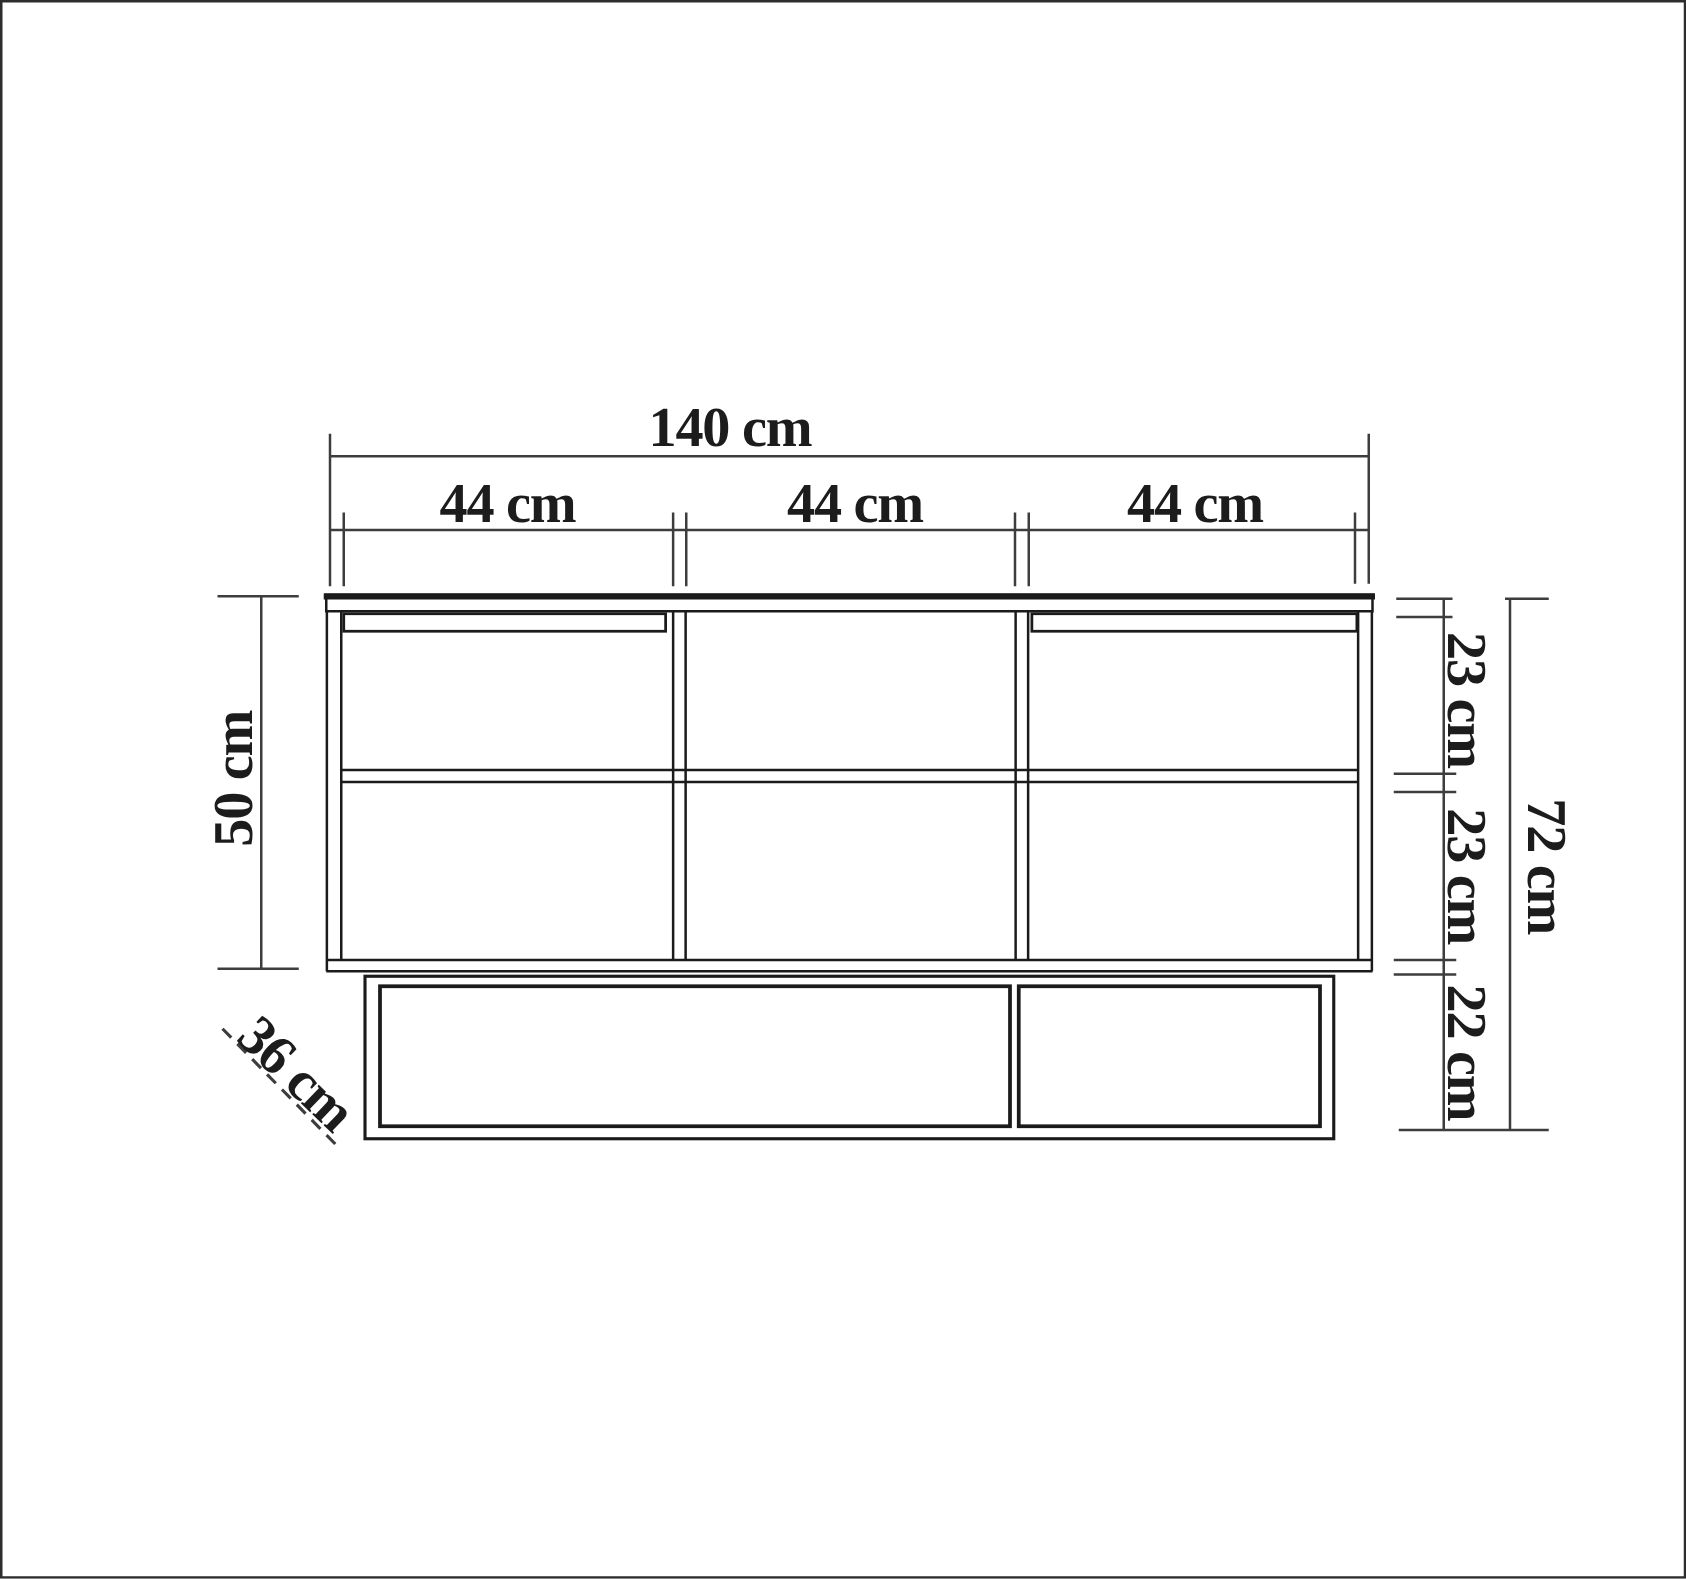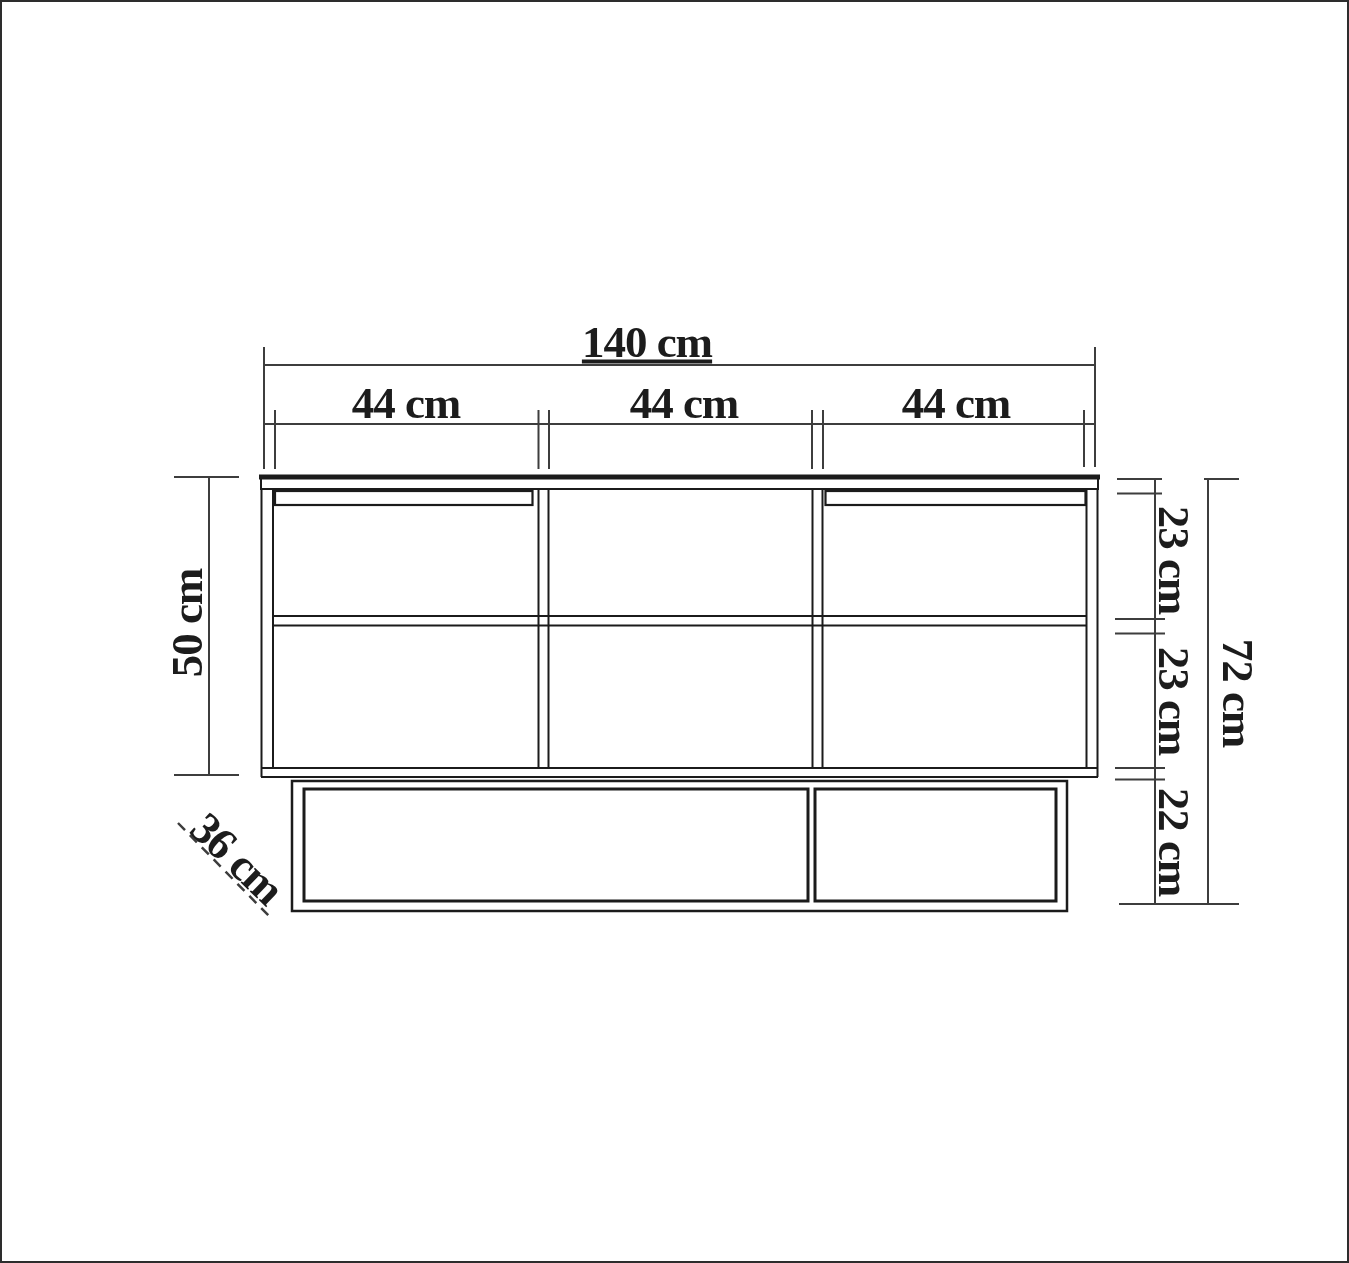--- a/index.html
+++ b/index.html
@@ -95,21 +95,21 @@
       <line x1="1113" y1="766" x2="1163" y2="766"></line>
       <line x1="1113" y1="777.5" x2="1163" y2="777.5"></line>
       <line x1="1117" y1="902" x2="1237" y2="902"></line>
     </g>
 
     <g stroke="#3d3d3d" fill="none">
       <line x1="176" y1="821" x2="267" y2="914" stroke-width="2.5" stroke-dasharray="10 7"></line>
     </g>
   </svg>
 
-  <div class="dim-label" style="left:645px;top:340px;text-decoration:underline;">140 cm</div>
+  <div class="dim-label" style="left:582px;top:340px;">140 cm</div>
   <div class="dim-label" style="left:404px;top:401px;">44 cm</div>
   <div class="dim-label" style="left:682px;top:401px;">44 cm</div>
   <div class="dim-label" style="left:954px;top:401px;">44 cm</div>
   <div class="dim-label rot-ccw" style="left:185px;top:621px;">50 cm</div>
   <div class="dim-label rot-cw" style="left:1171px;top:558px;">23 cm</div>
   <div class="dim-label rot-cw" style="left:1171px;top:699px;">23 cm</div>
   <div class="dim-label rot-cw" style="left:1171px;top:840px;">22 cm</div>
   <div class="dim-label rot-cw" style="left:1235px;top:691px;">72 cm</div>
   <div class="dim-label rot-diag" style="left:235px;top:857px;">36 cm</div>
 

